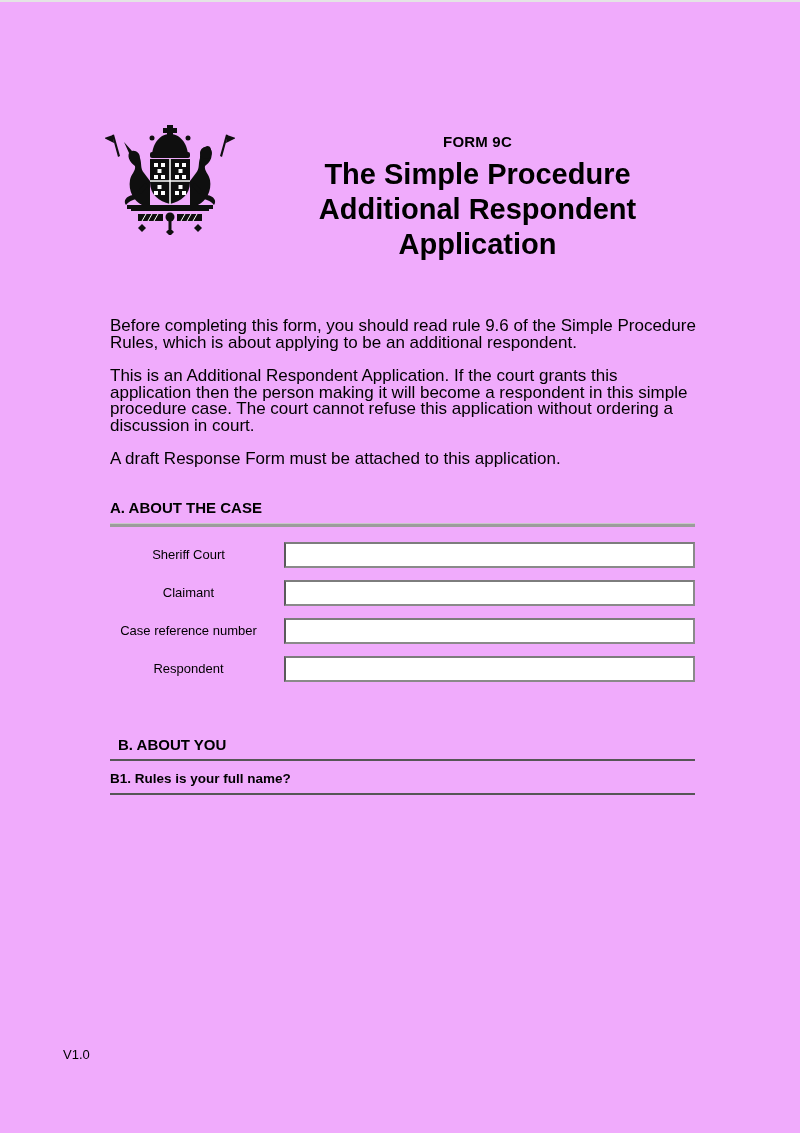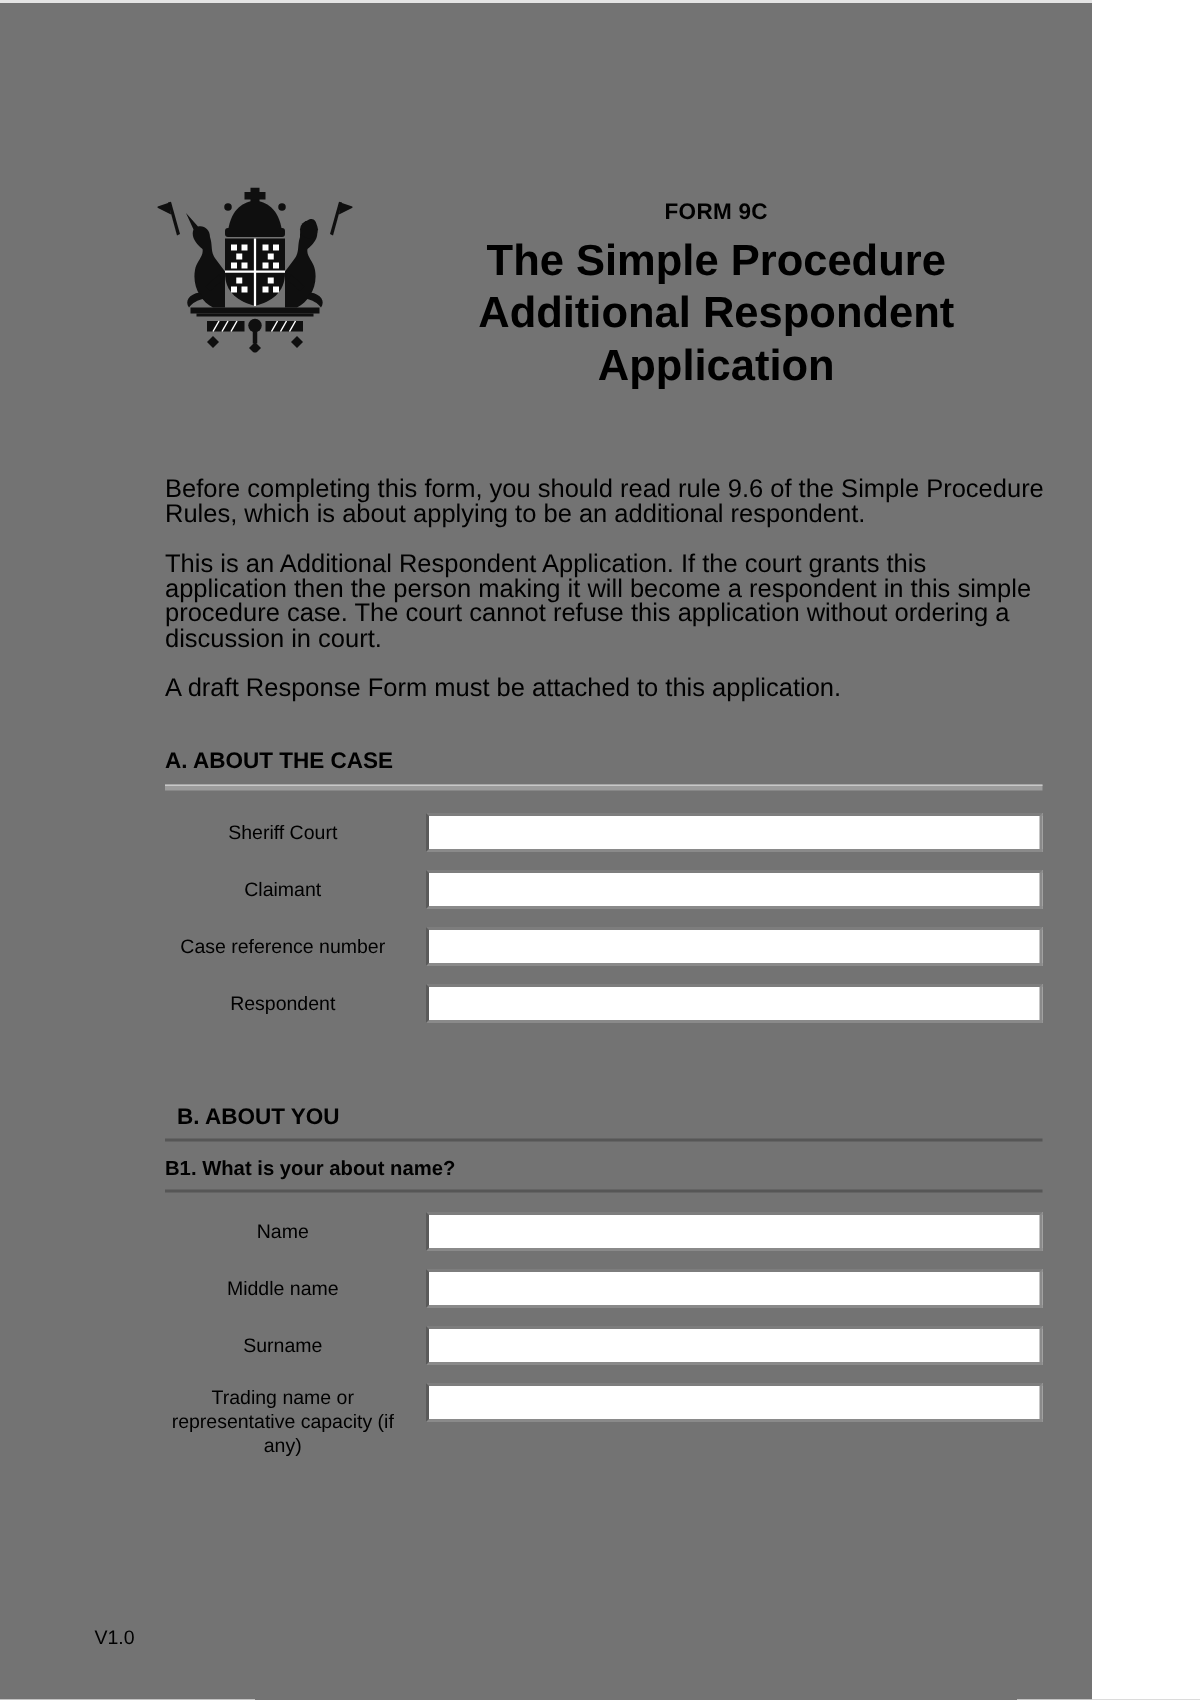--- a/index.html
+++ b/index.html
@@ -7,23 +7,23 @@
     padding: 0;
     background: #ffffff;
     width: 800px;
     height: 1133px;
     font-family: "Liberation Sans", sans-serif;
     color: #000000;
     overflow: hidden;
   }
   .page {
     position: relative;
-    width: 728px;
+    width: 800px;
     height: 1133px;
-    background: #737373;
+    background: #f0abfc;
   }
   .top-line {
     position: absolute;
     top: 0; left: 0; right: 0;
     height: 2px;
     background: #e4e4e4;
   }
 
   
   .crest {
@@ -129,21 +129,20 @@
     padding: 0 5px;
     border-radius: 0;
   }
 
   .version {
     position: absolute;
     left: 63px;
     top: 1047px;
     font-size: 13px;
     line-height: 15px;
-    margin-top: 37px;
   }
 </style>
 </head>
 <body>
 
 <div class="page">
   <div class="top-line"></div>
 
   <div class="crest">
     <svg viewBox="0 0 130 110" width="130" height="110" aria-hidden="true">
@@ -252,36 +251,18 @@
       <div class="frow">
         <label class="flabel">Respondent</label>
         <input class="fbox" type="text" aria-label="Respondent" style="">
       </div>
     </div>
   </div>
 
   <div class="section section-b">
     <h2 class="sec-head indent">B. ABOUT YOU</h2>
     <div class="rule-b"></div>
-    <h3 class="sub-head indent">B1. What is your about name?</h3>
+    <h3 class="sub-head indent">B1. Rules is your full name?</h3>
     <div class="rule-b"></div>
-    <div class="rows-b">
-      <div class="frow">
-        <label class="flabel">Name</label>
-        <input class="fbox" type="text" aria-label="Name" style="">
-      </div>
-      <div class="frow">
-        <label class="flabel">Middle name</label>
-        <input class="fbox" type="text" aria-label="Middle name" style="">
-      </div>
-      <div class="frow">
-        <label class="flabel">Surname</label>
-        <input class="fbox" type="text" aria-label="Surname" style="">
-      </div>
-      <div class="frow align-top">
-        <label class="flabel">Trading name or representative capacity (if any)</label>
-        <input class="fbox" type="text" aria-label="Trading name or representative capacity (if any)" style="">
-      </div>
-    </div>
   </div>
 
   <div class="version">V1.0</div>
 </div>
 
 </body></html>

